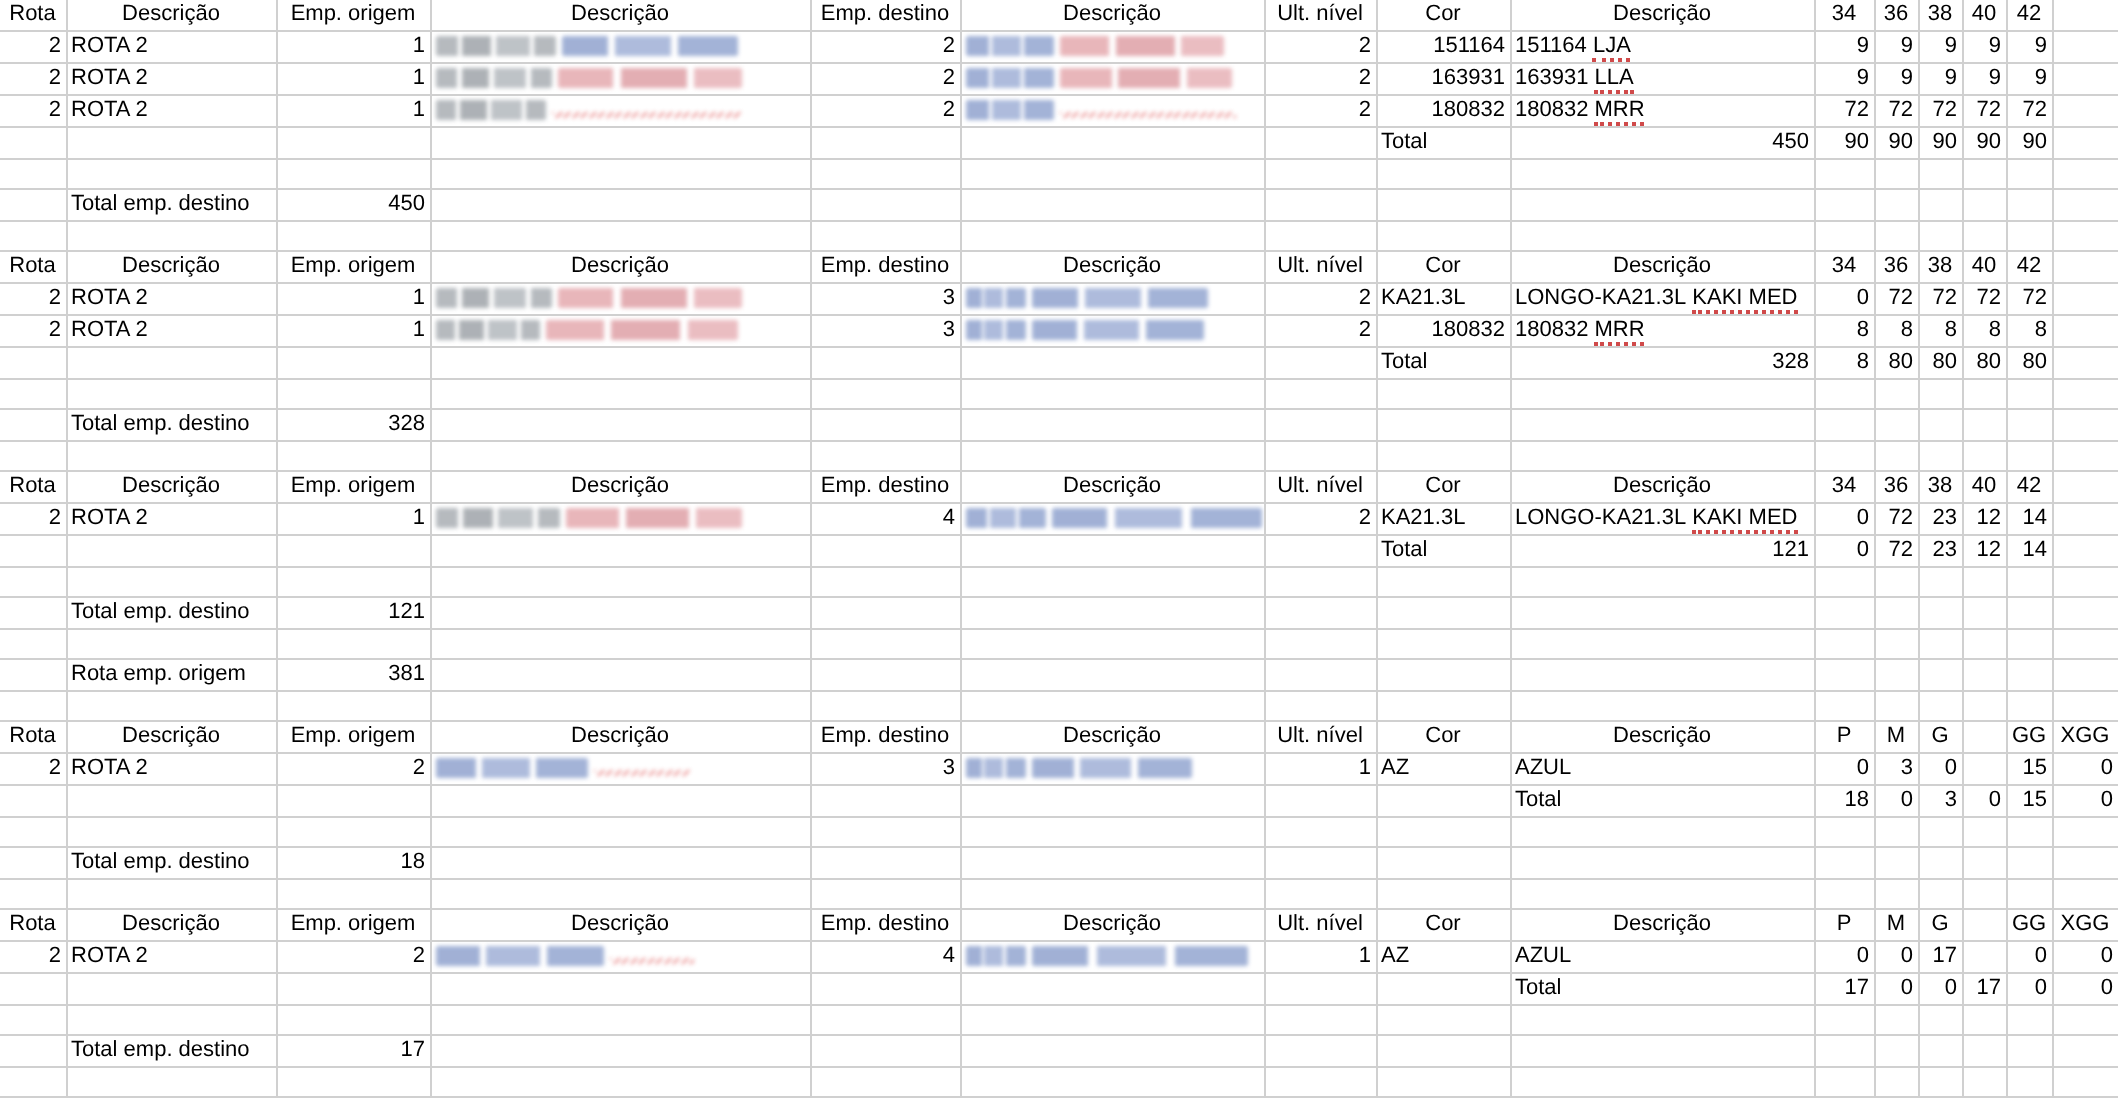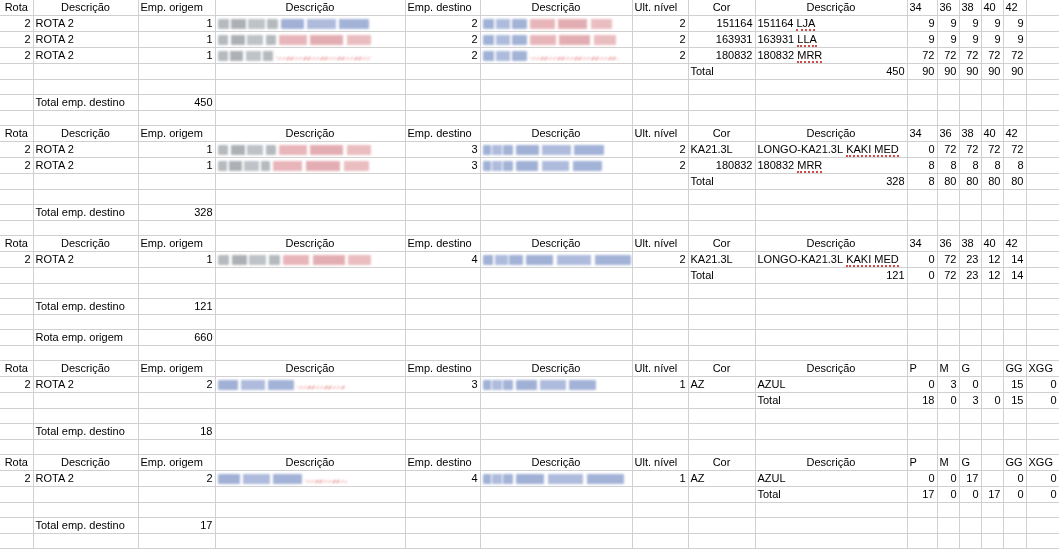--- a/index.html
+++ b/index.html
@@ -33,21 +33,21 @@
     white-space: nowrap;
     overflow: hidden;
     vertical-align: middle;
     border-right: 1px solid #d0d0d0;
     border-bottom: 1px solid #d0d0d0;
     box-sizing: border-box;
   }
   .num { text-align: right; }
   .lft { text-align: left; }
   .hdr { text-align: center; }
-  .hdr-num { text-align: left; }
+  .hdr-num { text-align: center; }
 
   
   .redact {
     display: inline-block;
     height: 10px;
     vertical-align: middle;
     border-radius: 1px;
     filter: blur(1.1px);
     opacity: .72;
   }
@@ -466,21 +466,21 @@
           <td></td>
           <td></td>
           <td></td>
           <td></td>
           <td></td>
   </tr>
 
   <tr>
     <td></td>
     <td class="lft">Rota emp. origem</td>
-    <td class="num">660</td>
+    <td class="num">381</td>
     <td></td>
           <td></td>
           <td></td>
           <td></td>
           <td></td>
           <td></td>
           <td></td>
           <td></td>
           <td></td>
           <td></td>

